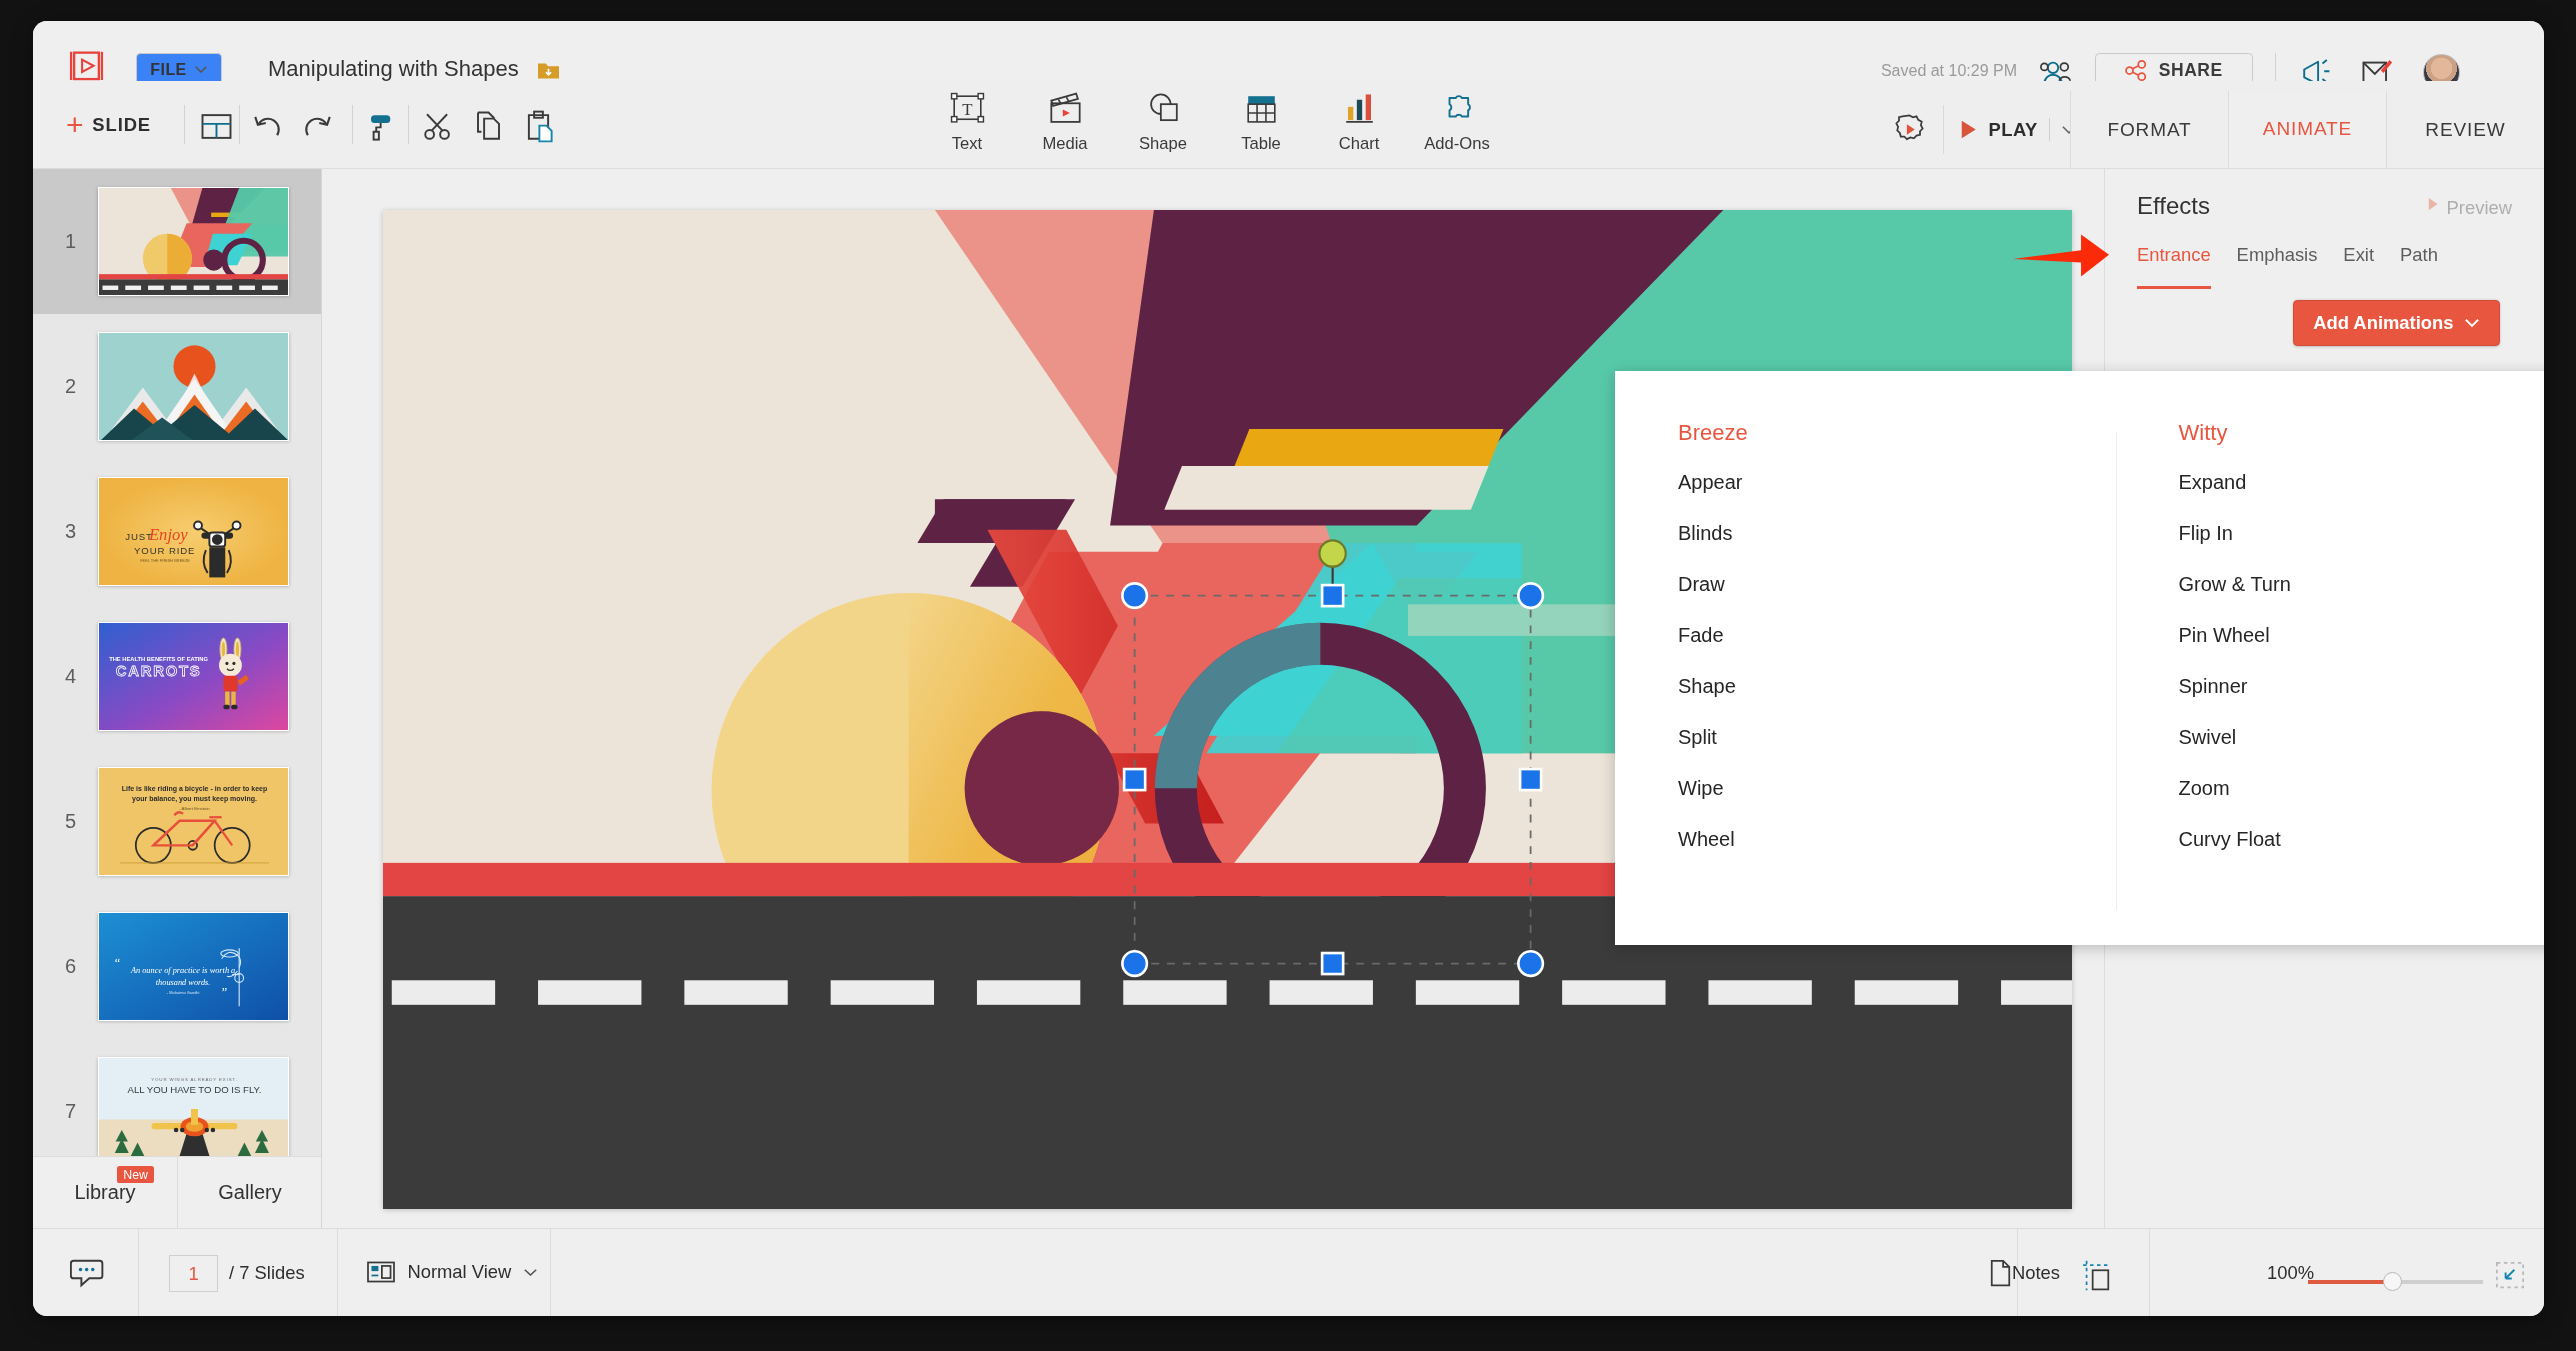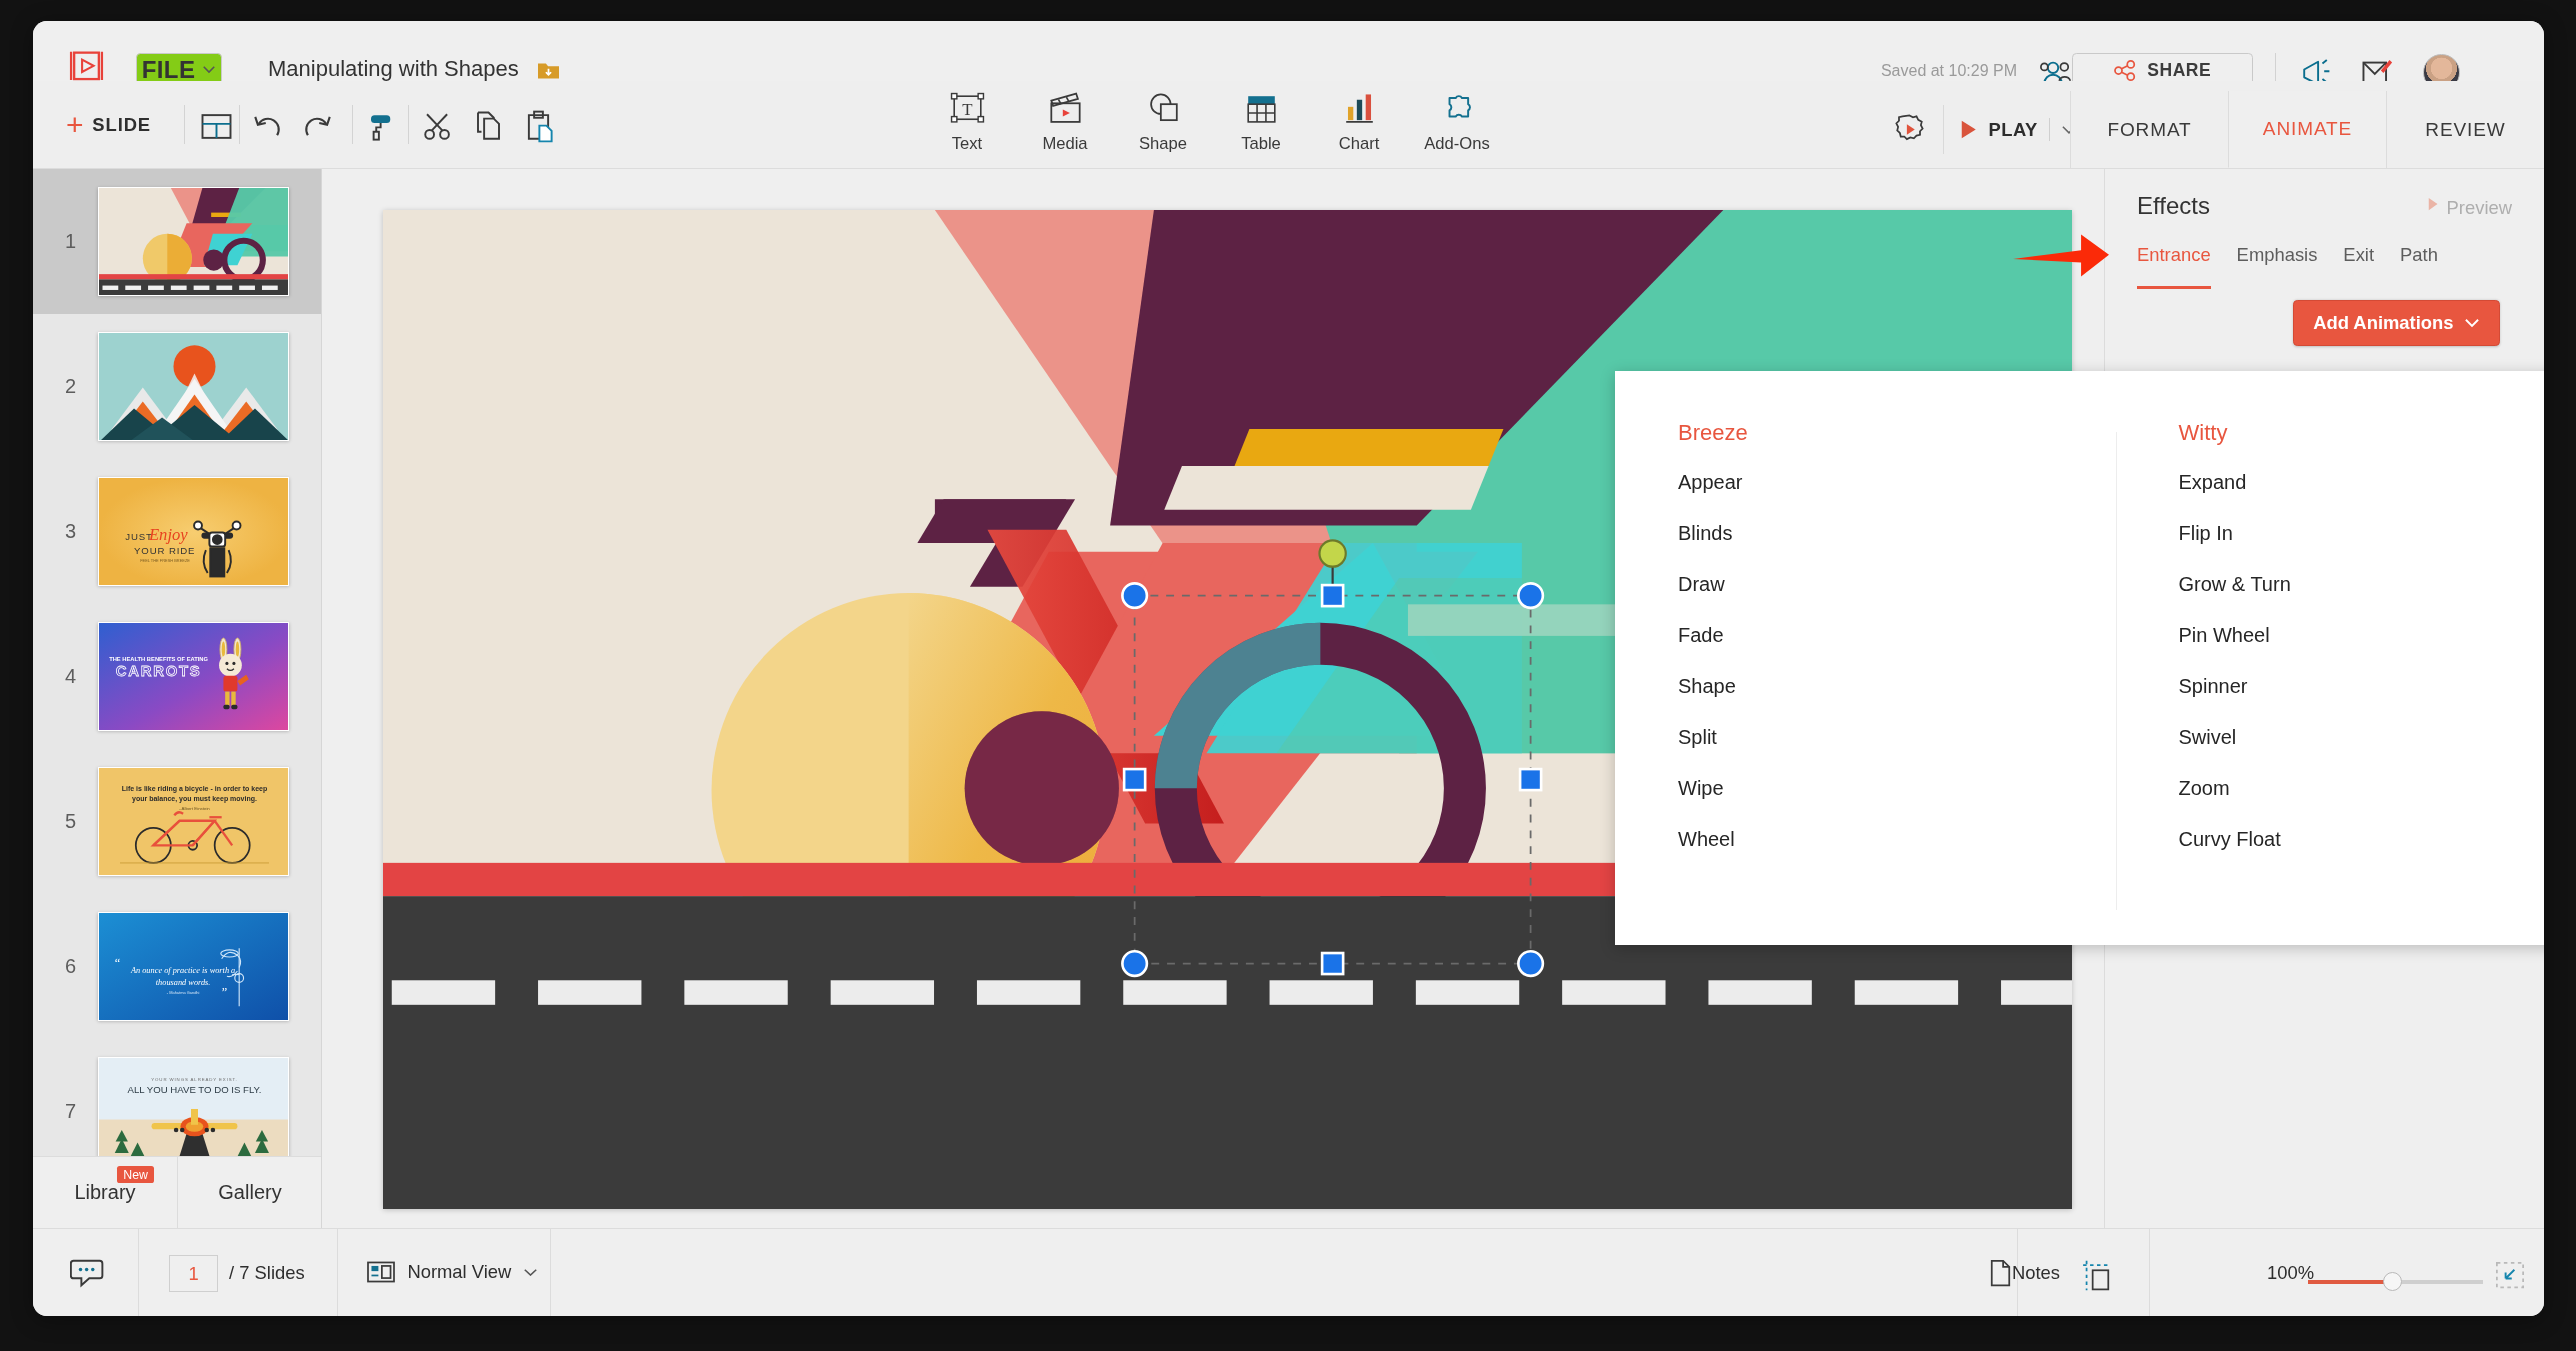--- a/index.html
+++ b/index.html
@@ -10,31 +10,31 @@
     position:absolute; left:33px; top:21px; width:2511px; height:1295px;
     background:#efefef; border-radius:14px; overflow:hidden;
     box-shadow:0 3.5px 21px rgba(0,0,0,.35);
   }
 
   
   .topbar { position:absolute; left:0; top:0; width:100%; height:60px; background:#efefef; }
   .logo { position:absolute; left:35px; top:29px; width:37px; height:37px; }
   .file-btn {
     position:absolute; left:103px; top:32px; width:86px; height:33px;
-    border:0.9px solid #c9c9c9; border-radius:4.4px; background:#84cc16;
+    border:0.9px solid #c9c9c9; border-radius:4.4px; background:#3b82f6;
     display:flex; align-items:center; justify-content:center; gap:7px;
-    font-size:24px; font-weight:bold; color:#333; letter-spacing:0.4px; cursor:pointer;
+    font-size:16px; font-weight:bold; color:#333; letter-spacing:0.4px; cursor:pointer;
   }
   .doc-title { position:absolute; left:235px; top:35px; font-size:22px; color:#333; }
   .doc-folder { position:absolute; left:504px; top:39px; width:23px; height:21px; }
 
   .saved-txt { position:absolute; right:527px; top:41px; font-size:16px; color:#9a9a9a; }
   .collab-icon { position:absolute; right:471px; top:39px; width:33px; height:26px; }
   .share-btn {
-    position:absolute; right:291px; top:32px; width:181px; height:35px;
+    position:absolute; right:291px; top:32px; width:158px; height:35px;
     border:0.9px solid #c9c9c9; border-radius:4.4px; background:#efefef;
     display:flex; align-items:center; justify-content:center; gap:10.5px;
     font-size:17.5px; font-weight:bold; color:#3c3c3c; letter-spacing:0.5px; cursor:pointer;
   }
   .tb-sep-v { position:absolute; top:32px; width:0.9px; height:33px; background:#d2d2d2; }
   .megaphone { position:absolute; right:212px; top:37px; width:33px; height:30px; }
   .feedback { position:absolute; right:151px; top:37px; width:33px; height:30px; }
   .avatar {
     position:absolute; right:84px; top:33px; width:37px; height:37px; border-radius:50%;
     background:radial-gradient(circle at 50% 38%, #e3b79a 0 38%, #caa184 39% 55%, #3a3a44 56% 100%);

